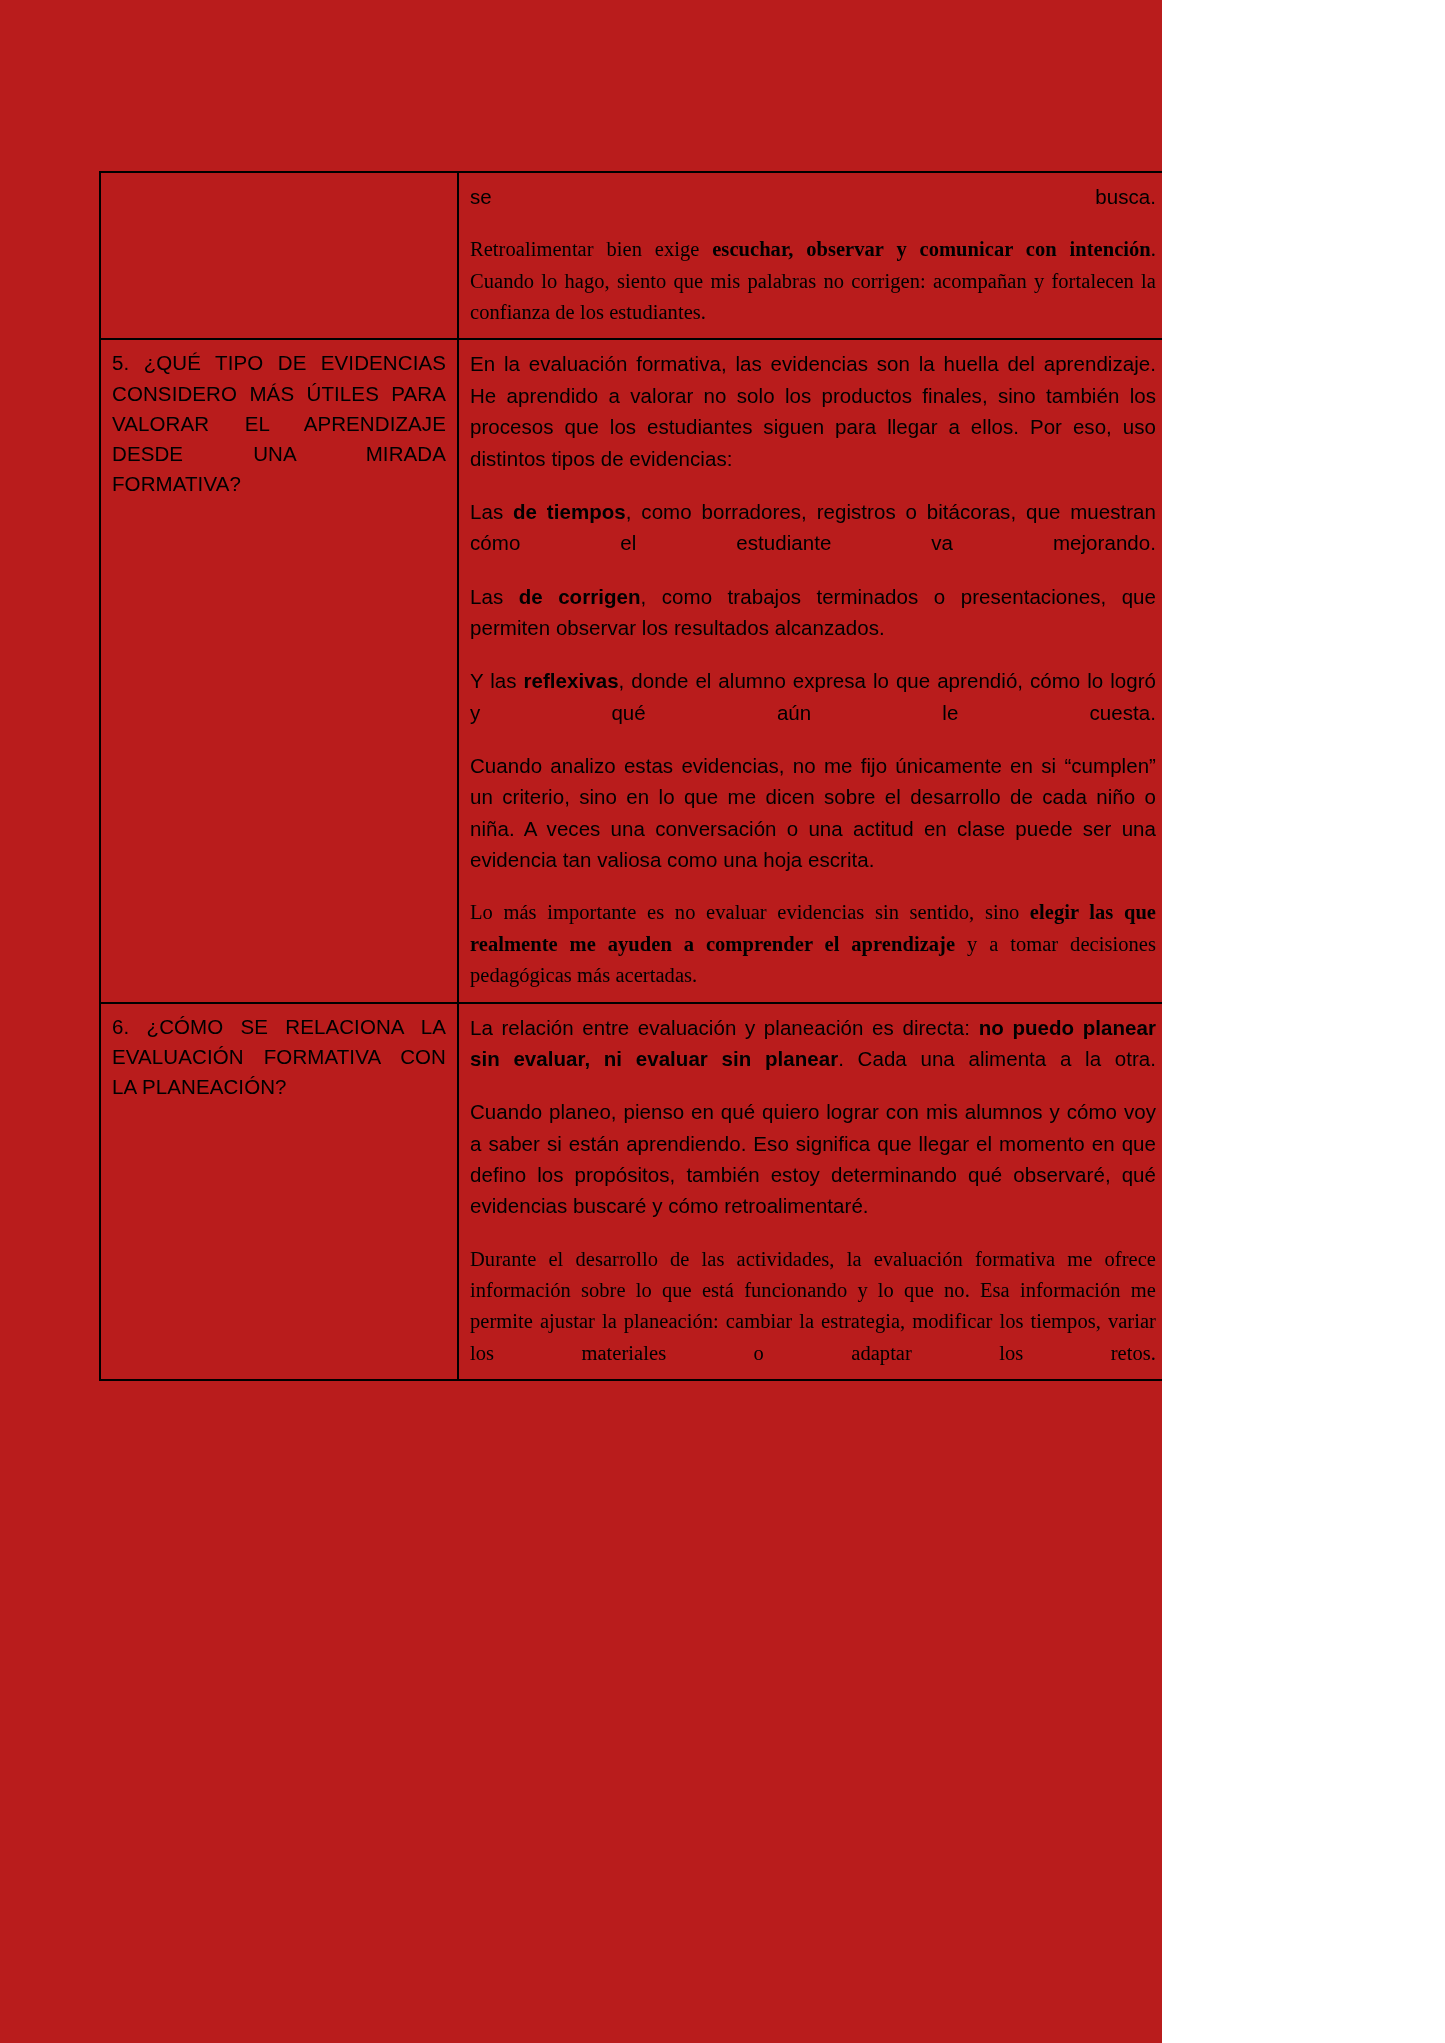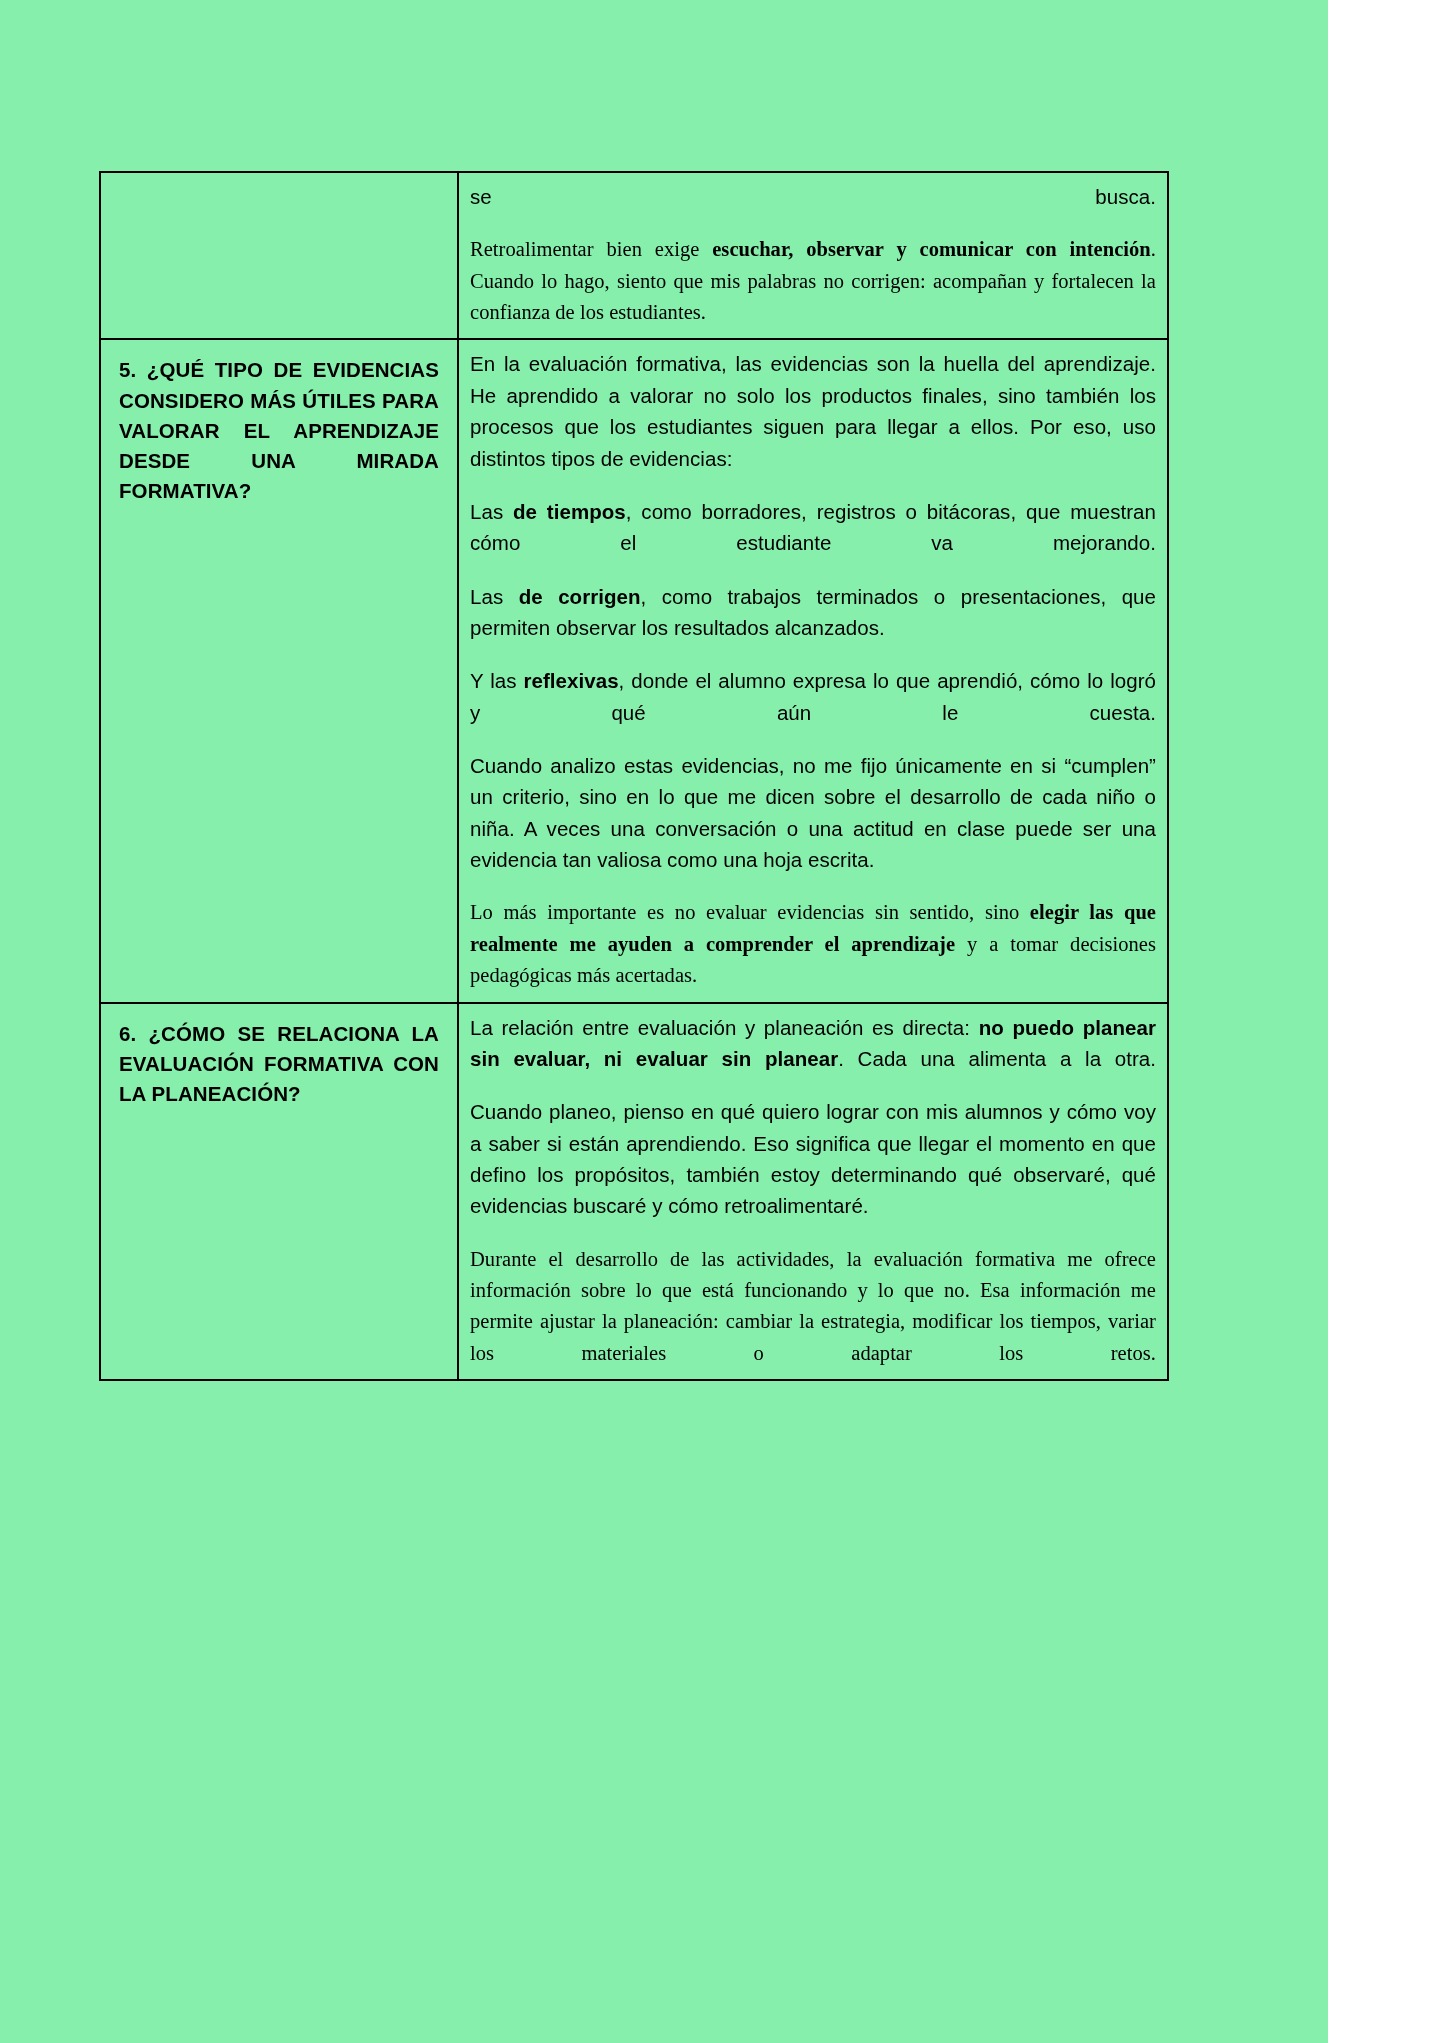--- a/index.html
+++ b/index.html
@@ -7,23 +7,23 @@
     margin: 0;
     padding: 0;
     background: #ffffff;
   }
   body {
     font-family: "Liberation Sans", sans-serif;
     color: #000000;
   }
   .page {
     position: relative;
-    width: 1328px;
+    width: 1162px;
     height: 2043px;
-    background: #86efac;
+    background: #b91c1c;
     box-sizing: border-box;
     overflow: hidden;
   }
   .doc-table {
     position: absolute;
     left: 99px;
     top: 171px;
     width: 1020px;
     border-collapse: collapse;
     table-layout: fixed;
@@ -35,24 +35,24 @@
   }
   .col-question {
     width: 334px;
   }
   .col-answer {
     width: 686px;
   }
   .q-text {
     font-size: 20.5px;
     line-height: 1.47;
-    font-weight: bold;
+    font-weight: normal;
     text-align: justify;
     text-align-last: left;
-    margin: 7px;
+    margin: 0;
     letter-spacing: 0.1px;
   }
   .a-para {
     font-size: 20.5px;
     line-height: 1.53;
     text-align: justify;
     text-align-last: justify;
     margin: 0 0 22px 0;
     letter-spacing: 0.05px;
   }

